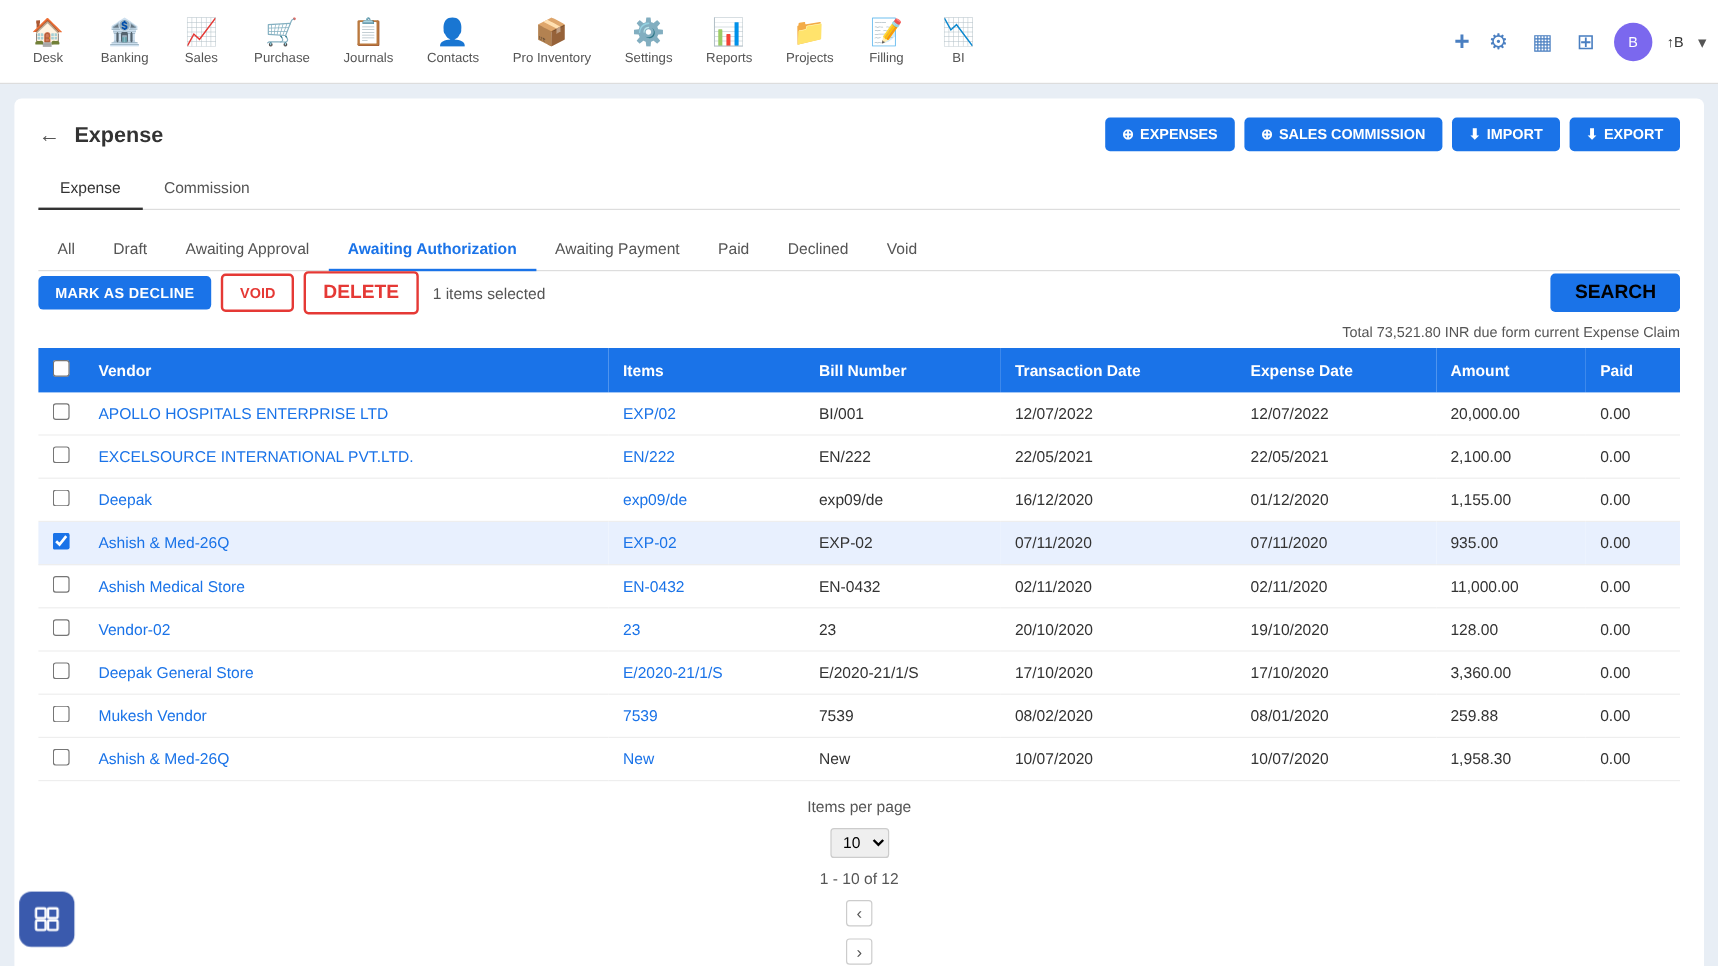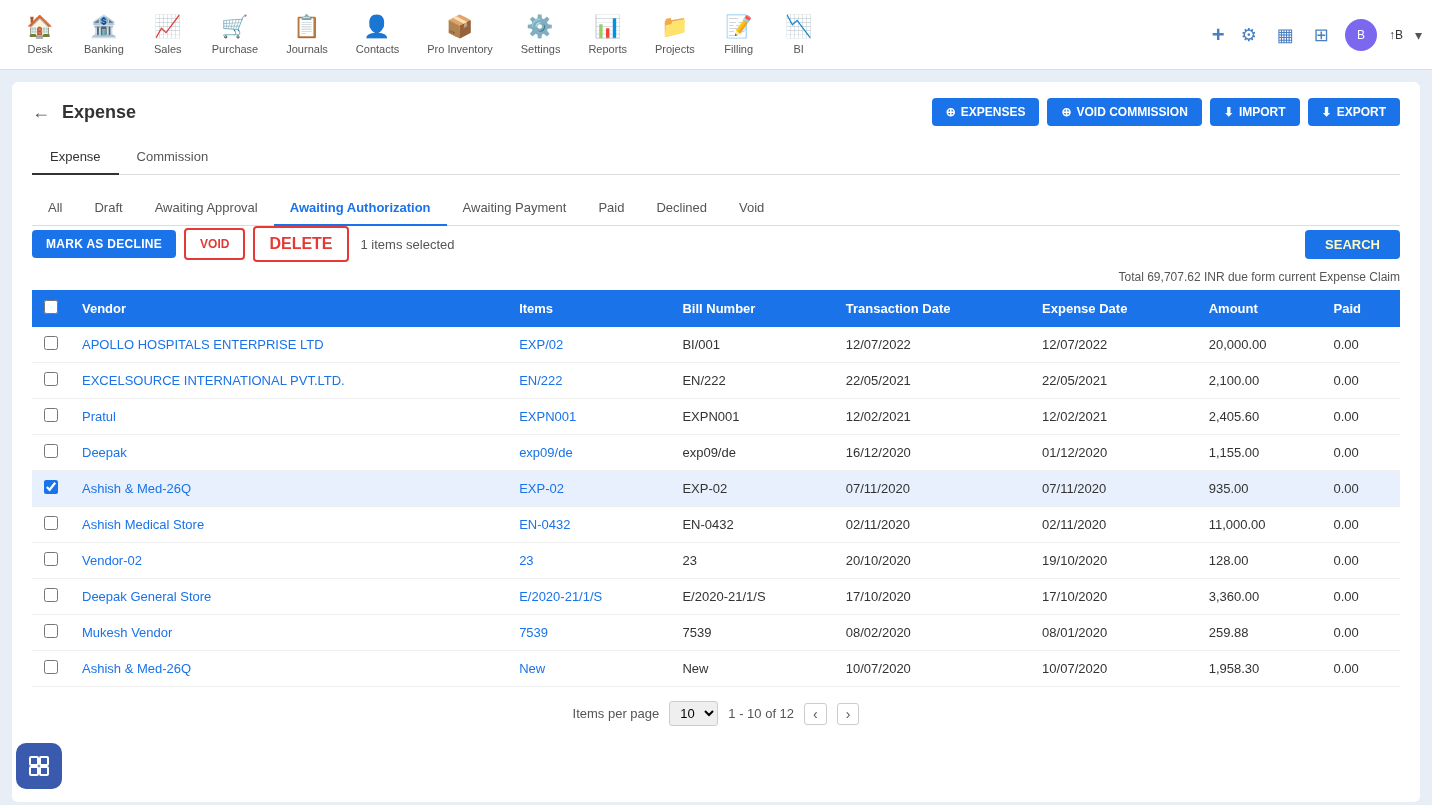--- a/index.html
+++ b/index.html
@@ -79,44 +79,44 @@
       border: 2px solid #e53935; border-radius: 4px; cursor: pointer;
       font-size: 12px; font-weight: 700;
     }
     .btn-delete {
       padding: 7px 14px; background: #fff; color: #e53935;
       border: 2px solid #e53935; border-radius: 4px; cursor: pointer;
       font-size: 16px; font-weight: 700;
     }
     .selected-info { font-size: 13px; color: #555; margin-left: 4px; }
     .btn-search {
-      margin-left: auto; padding: 7px 20px; background: #1a73e8; color: #fef9c3;
-      border: none; border-radius: 4px; cursor: pointer; font-size: 13px; font-weight: 600;
+      margin-left: auto; padding: 7px 20px; background: #1a73e8; color: #000000;
+      border: none; border-radius: 4px; cursor: pointer; font-size: 16px; font-weight: 600;
     }
 
     
     .total-info { text-align: right; font-size: 12px; color: #555; margin-bottom: 6px; }
 
     
     .data-table { width: 100%; border-collapse: collapse; }
     .data-table thead tr { background: #1a73e8; color: #fff; }
     .data-table thead th {
       padding: 10px 12px; text-align: left; font-size: 13px; font-weight: 600;
     }
     .data-table tbody tr { border-bottom: 1px solid #eee; }
     .data-table tbody tr.selected-row { background: #e8f0fe; }
     .data-table tbody td { padding: 9px 12px; font-size: 13px; color: #333; }
     .data-table tbody td.link { color: #1a73e8; cursor: pointer; }
     .checkbox-cell { width: 36px; text-align: center; }
     input[type="checkbox"] { width: 14px; height: 14px; cursor: pointer; accent-color: #1a73e8; }
 
     
     .pagination {
-      display: flex; align-items: center; justify-content: center;
-      gap: 10px; margin-top: 14px; font-size: 13px; color: #555;
+      display: flex; align-items: center; justify-content: flex-start;
+      gap: 10px; margin-top: 14px; font-size: 13px; color: #555; flex-direction: column;
     }
     .pagination select {
       padding: 3px 6px; border: 1px solid #ccc; border-radius: 3px; font-size: 13px;
     }
     .pagination-btn {
       background: none; border: 1px solid #ccc; border-radius: 3px;
       padding: 2px 8px; cursor: pointer; font-size: 14px; color: #555;
     }
 
     
@@ -200,21 +200,21 @@
       <button class="back-btn">←</button>
       <span class="page-title">Expense</span>
     </div>
     <div class="header-actions">
       <button class="btn-action">
         <span>⊕</span>
         <span>EXPENSES</span>
       </button>
       <button class="btn-action">
         <span>⊕</span>
-        <span>VOID COMMISSION</span>
+        <span>SALES COMMISSION</span>
       </button>
       <button class="btn-action">
         <span>⬇</span>
         <span>IMPORT</span>
       </button>
       <button class="btn-action">
         <span>⬇</span>
         <span>EXPORT</span>
       </button>
     </div>
@@ -237,21 +237,21 @@
     </div>
 
   <div class="action-bar">
     <button class="btn-decline">MARK AS DECLINE</button>
     <button class="btn-void">VOID</button>
     <button class="btn-delete">DELETE</button>
     <span class="selected-info">1 items selected</span>
     <button class="btn-search">SEARCH</button>
   </div>
 
-  <div class="total-info">Total 69,707.62 INR due form current Expense Claim</div>
+  <div class="total-info">Total 73,521.80 INR due form current Expense Claim</div>
 
   <table class="data-table">
     <thead>
       <tr id="table-header-row">
           <th class="checkbox-cell"><input type="checkbox" style=""></th>
           <th>Vendor</th>
           <th>Items</th>
           <th>Bill Number</th>
           <th>Transaction Date</th>
           <th>Expense Date</th>
@@ -271,30 +271,20 @@
           <td>0.00</td>
         </tr>
         <tr>
           <td class="checkbox-cell"><input type="checkbox" style=""></td>
           <td class="link">EXCELSOURCE INTERNATIONAL PVT.LTD.</td>
           <td class="link">EN/222</td>
           <td>EN/222</td>
           <td>22/05/2021</td>
           <td>22/05/2021</td>
           <td>2,100.00</td>
-          <td>0.00</td>
-        </tr>
-        <tr>
-          <td class="checkbox-cell"><input type="checkbox" style=""></td>
-          <td class="link">Pratul</td>
-          <td class="link">EXPN001</td>
-          <td>EXPN001</td>
-          <td>12/02/2021</td>
-          <td>12/02/2021</td>
-          <td>2,405.60</td>
           <td>0.00</td>
         </tr>
         <tr>
           <td class="checkbox-cell"><input type="checkbox" style=""></td>
           <td class="link">Deepak</td>
           <td class="link">exp09/de</td>
           <td>exp09/de</td>
           <td>16/12/2020</td>
           <td>01/12/2020</td>
           <td>1,155.00</td>

